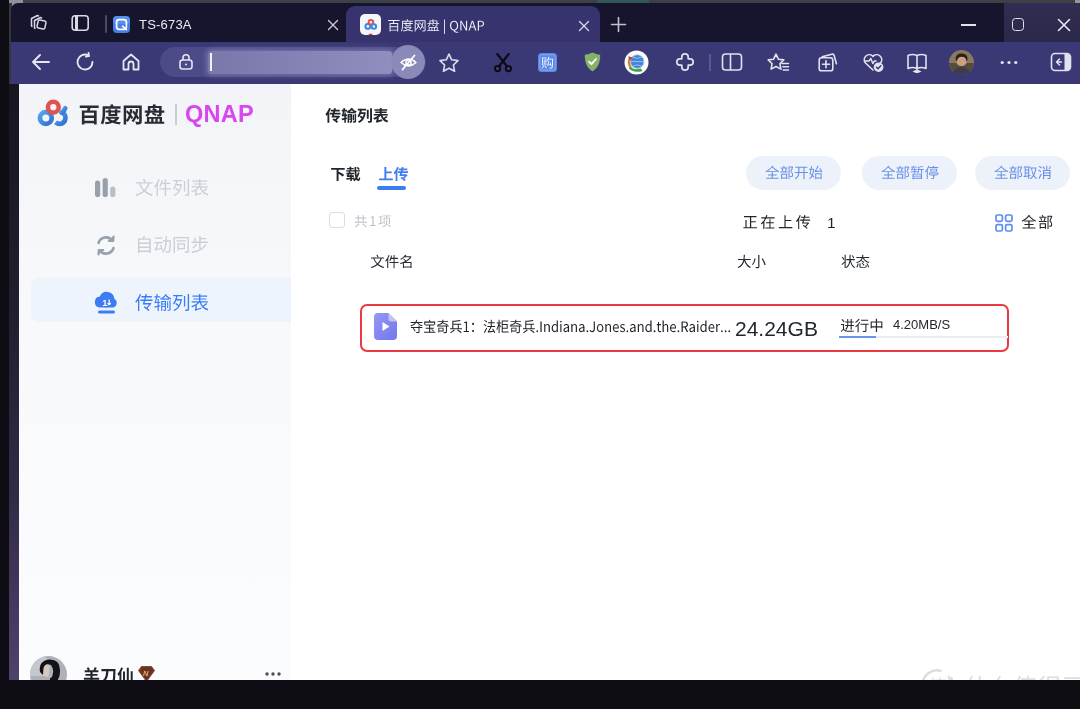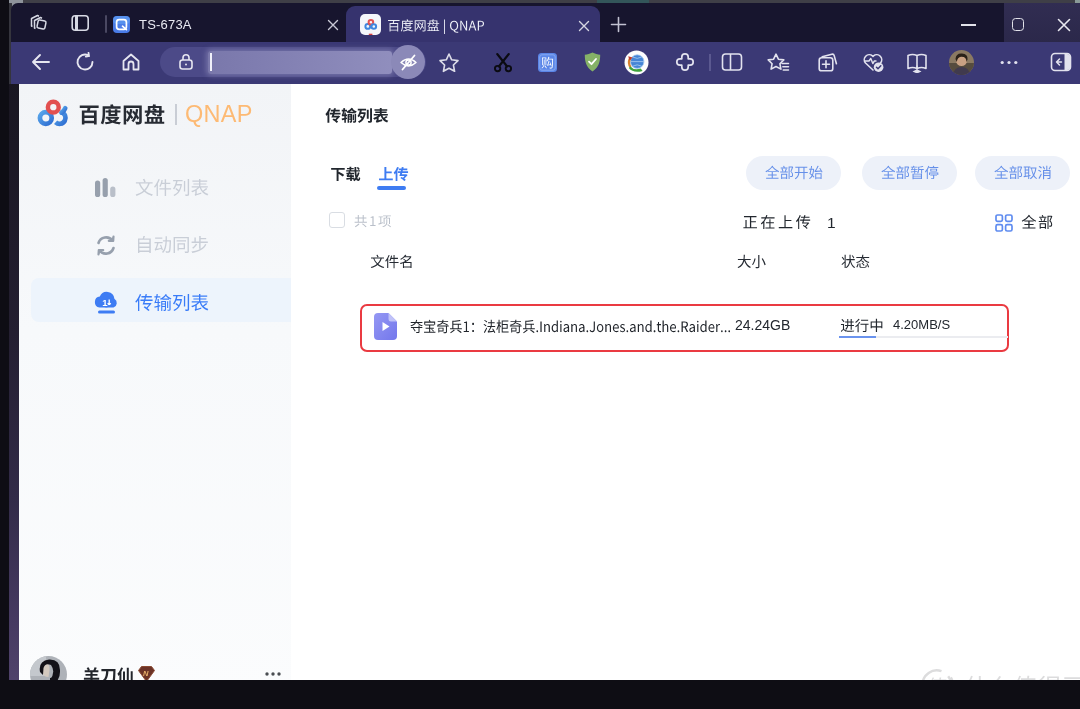--- a/index.html
+++ b/index.html
@@ -185,21 +185,21 @@
 <path d="M26.4 16.6 Q29.2 15 30.2 12.2" stroke="url(#bl)" stroke-width="4.7" stroke-linecap="round"></path>
 <circle cx="18.3" cy="11.2" r="5.4" stroke="#e25050" stroke-width="4.5"></circle>
 </g>
 </svg>
 <svg style="position:absolute;left:69px;top:98.8px;overflow:visible" width="88" height="31" viewBox="0 0 87.6 31.2">
       <g transform="translate(0,23.7)">
         <path d="M3.4 -12.2V1.9H6.0V0.6H15.6V1.9H18.3V-12.2H11.4L12.1 -14.7H20.3V-17.2H1.3V-14.7H9.1C9.0 -13.8 8.8 -13.0 8.7 -12.2ZM6.0 -4.7H15.6V-1.8H6.0ZM6.0 -7.0V-9.8H15.6V-7.0Z M30.2 -13.5V-12.1H27.3V-10.1H30.2V-6.7H39.1V-10.1H42.2V-12.1H39.1V-13.5H36.6V-12.1H32.6V-13.5ZM36.6 -10.1V-8.6H32.6V-10.1ZM37.3 -3.8C36.5 -3.1 35.5 -2.5 34.4 -2.1C33.3 -2.6 32.3 -3.1 31.6 -3.8ZM27.4 -5.8V-3.8H29.8L28.9 -3.5C29.6 -2.6 30.5 -1.8 31.5 -1.1C29.9 -0.8 28.2 -0.5 26.4 -0.4C26.8 0.2 27.3 1.2 27.4 1.8C29.9 1.5 32.2 1.1 34.3 0.3C36.3 1.1 38.6 1.7 41.3 1.9C41.6 1.2 42.3 0.2 42.8 -0.3C40.8 -0.5 39.0 -0.7 37.3 -1.1C38.9 -2.1 40.3 -3.4 41.2 -5.1L39.6 -5.9L39.1 -5.8ZM31.9 -17.8C32.0 -17.4 32.2 -16.9 32.4 -16.4H24.3V-10.7C24.3 -7.4 24.2 -2.5 22.4 0.8C23.1 1.0 24.3 1.5 24.8 1.9C26.6 -1.6 26.8 -7.1 26.8 -10.7V-14.0H42.4V-16.4H35.3C35.1 -17.1 34.8 -17.8 34.5 -18.4Z M50.7 -7.3C50.0 -5.4 49.2 -3.7 48.0 -2.5V-10.5C48.9 -9.5 49.8 -8.4 50.7 -7.3ZM45.5 -17.1V1.9H48.0V-1.7C48.6 -1.4 49.2 -0.9 49.5 -0.6C50.7 -1.9 51.6 -3.4 52.3 -5.2C52.8 -4.5 53.2 -3.9 53.5 -3.4L55.1 -5.2C54.6 -5.9 53.9 -6.8 53.1 -7.8C53.6 -9.5 54.0 -11.4 54.2 -13.5L51.9 -13.7C51.8 -12.4 51.6 -11.1 51.3 -10.0C50.7 -10.8 49.9 -11.5 49.3 -12.3L48.0 -10.9V-14.6H61.1V-1.2C61.1 -0.8 60.9 -0.7 60.5 -0.6C60.1 -0.6 58.5 -0.6 57.1 -0.7C57.5 -0.0 57.9 1.2 58.1 1.9C60.1 1.9 61.5 1.8 62.4 1.4C63.4 1.0 63.7 0.3 63.7 -1.2V-17.1ZM53.9 -10.7C54.8 -9.7 55.8 -8.6 56.6 -7.4C55.9 -5.1 54.8 -3.2 53.3 -1.8C53.9 -1.5 54.9 -0.8 55.3 -0.4C56.5 -1.7 57.4 -3.3 58.2 -5.1C58.7 -4.3 59.1 -3.5 59.4 -2.9L61.1 -4.5C60.6 -5.5 59.9 -6.6 59.1 -7.8C59.5 -9.5 59.9 -11.4 60.1 -13.4L57.8 -13.7C57.7 -12.4 57.5 -11.2 57.3 -10.1C56.7 -10.8 56.1 -11.5 55.5 -12.1Z M66.6 -0.9V1.3H86.3V-0.9H84.1V-5.7H69.3C70.8 -6.8 71.6 -8.3 72.0 -9.9H74.9L73.8 -8.5C75.0 -8.0 76.6 -7.2 77.4 -6.6L78.6 -8.1C78.9 -7.5 79.2 -6.7 79.3 -6.1C80.8 -6.1 81.9 -6.1 82.7 -6.4C83.5 -6.8 83.7 -7.4 83.7 -8.5V-9.9H86.4V-12.1H83.7V-16.7H77.5L78.1 -18.0L75.2 -18.4C75.1 -18.0 74.9 -17.3 74.6 -16.7H69.8V-13.0L69.8 -12.1H66.7V-9.9H69.3C68.9 -8.9 68.3 -8.1 67.1 -7.3C67.6 -7.0 68.6 -6.0 68.9 -5.5V-0.9ZM74.1 -13.2C74.8 -13.0 75.8 -12.5 76.5 -12.1H72.4L72.4 -12.9V-14.7H75.2ZM81.1 -14.7V-12.1H78.2L78.9 -13.0C78.1 -13.6 76.6 -14.3 75.4 -14.7ZM81.1 -9.9V-8.5C81.1 -8.3 81.0 -8.2 80.7 -8.2L78.7 -8.2C77.9 -8.8 76.5 -9.4 75.4 -9.9ZM71.3 -0.9V-3.8H73.2V-0.9ZM75.5 -0.9V-3.8H77.4V-0.9ZM79.7 -0.9V-3.8H81.6V-0.9Z" fill="#272b33"></path>
       </g>
     </svg>
 <div class="abs" style="left:166px;top:104px;width:1.6px;height:21px;background:#c9cdd5"></div>
-<div class="abs" style="left:176px;top:100.5px;font-size:23.5px;font-weight:normal;color:#fdba74;letter-spacing:0.3px;font-family:'Liberation Sans',sans-serif">QNAP</div>
+<div class="abs" style="left:176px;top:100.5px;font-size:23.5px;font-weight:bold;color:#d946ef;letter-spacing:0.3px;font-family:'Liberation Sans',sans-serif">QNAP</div>
 <svg class="abs" style="left:86px;top:178px" width="23" height="19" viewBox="0 0 23 19">
 <rect x="0" y="2.5" width="5.2" height="16.5" rx="2.6" fill="#97a0ad"></rect>
 <rect x="7.6" y="0" width="5.2" height="19" rx="2.6" fill="#97a0ad"></rect>
 <rect x="15.2" y="8.5" width="5.2" height="10.5" rx="2.6" fill="#b9bfc9"></rect>
 </svg>
 <svg style="position:absolute;left:126px;top:173.7px;overflow:visible" width="74" height="27" viewBox="0 0 74.0 26.8">
       <g transform="translate(0,20.4)">
         <path d="M7.8 -15.2C8.4 -14.3 9.0 -13.1 9.2 -12.3L10.7 -12.8C10.5 -13.6 9.8 -14.8 9.3 -15.7ZM0.9 -12.3V-10.9H3.8C4.9 -8.1 6.4 -5.7 8.3 -3.7C6.2 -2.0 3.7 -0.7 0.7 0.1C0.9 0.5 1.4 1.1 1.5 1.4C4.6 0.4 7.2 -0.9 9.3 -2.7C11.4 -0.9 13.9 0.5 16.9 1.4C17.2 1.0 17.6 0.4 17.9 0.1C14.9 -0.7 12.4 -2.0 10.4 -3.7C12.2 -5.6 13.7 -8.0 14.7 -10.9H17.6V-12.3ZM9.3 -4.7C7.6 -6.4 6.2 -8.5 5.3 -10.9H13.2C12.2 -8.4 11.0 -6.4 9.3 -4.7Z M24.4 -6.3V-5.0H29.7V1.5H31.1V-5.0H36.1V-6.3H31.1V-10.4H35.3V-11.7H31.1V-15.3H29.7V-11.7H27.2C27.4 -12.6 27.6 -13.5 27.8 -14.3L26.5 -14.6C26.1 -12.2 25.3 -9.8 24.2 -8.3C24.5 -8.1 25.1 -7.8 25.4 -7.6C25.9 -8.3 26.4 -9.3 26.8 -10.4H29.7V-6.3ZM23.5 -15.5C22.5 -12.7 20.8 -9.9 19.1 -8.1C19.3 -7.8 19.7 -7.0 19.9 -6.7C20.5 -7.3 21.0 -8.1 21.6 -8.9V1.4H22.9V-11.0C23.6 -12.3 24.3 -13.7 24.8 -15.1Z M48.9 -13.4V-3.0H50.2V-13.4ZM52.7 -15.4V-0.3C52.7 -0.0 52.6 0.1 52.3 0.1C52.0 0.1 51.0 0.1 50.0 0.1C50.2 0.4 50.4 1.0 50.5 1.4C51.9 1.4 52.8 1.4 53.3 1.2C53.9 0.9 54.1 0.5 54.1 -0.3V-15.4ZM40.3 -5.6C41.3 -4.9 42.4 -4.0 43.2 -3.3C41.9 -1.6 40.3 -0.3 38.5 0.4C38.8 0.7 39.1 1.2 39.3 1.6C43.2 -0.2 46.1 -3.8 47.0 -10.2L46.2 -10.5L45.9 -10.4H41.8C42.1 -11.3 42.3 -12.2 42.5 -13.2H47.6V-14.5H38.1V-13.2H41.1C40.5 -10.4 39.5 -7.8 38.0 -6.0C38.3 -5.8 38.8 -5.4 39.1 -5.1C39.9 -6.2 40.7 -7.6 41.3 -9.1H45.5C45.1 -7.4 44.6 -5.9 43.9 -4.6C43.2 -5.2 42.1 -6.0 41.1 -6.6Z M60.2 1.5C60.6 1.2 61.3 0.9 66.4 -0.7C66.4 -1.0 66.2 -1.5 66.2 -1.9L61.7 -0.6V-4.6C62.8 -5.4 63.8 -6.2 64.6 -7.1C66.0 -3.2 68.6 -0.4 72.5 0.9C72.7 0.5 73.1 -0.1 73.4 -0.4C71.6 -0.9 70.0 -1.8 68.7 -3.0C69.9 -3.7 71.2 -4.7 72.3 -5.6L71.2 -6.4C70.3 -5.6 69.0 -4.6 67.9 -3.8C67.1 -4.8 66.5 -5.9 66.0 -7.1H72.8V-8.3H65.4V-10.0H71.4V-11.1H65.4V-12.7H72.2V-13.9H65.4V-15.5H64.0V-13.9H57.4V-12.7H64.0V-11.1H58.4V-10.0H64.0V-8.3H56.7V-7.1H62.8C61.1 -5.5 58.5 -4.1 56.2 -3.4C56.5 -3.1 56.9 -2.6 57.1 -2.3C58.1 -2.6 59.2 -3.1 60.3 -3.8V-1.0C60.3 -0.3 59.9 0.0 59.6 0.2C59.8 0.5 60.1 1.1 60.2 1.5Z" fill="#c9ced7"></path>
       </g>
     </svg>
@@ -338,21 +338,21 @@
       </defs>
 <path d="M0 4 A4 4 0 0 1 4 0 H14.5 L23 8.5 V23 A4 4 0 0 1 19 27 H4 A4 4 0 0 1 0 23 Z" fill="url(#fic)"></path>
 <path d="M14.5 0 L23 8.5 H17 A2.5 2.5 0 0 1 14.5 6 Z" fill="#c0c2f8"></path>
 <path d="M8.5 9 L15.5 13.5 L8.5 18 Z" fill="#fff"></path>
 </svg>
 <svg style="position:absolute;left:401px;top:315.6px;overflow:visible" width="321" height="21" viewBox="0 0 321.2 21.0">
       <g transform="translate(0,16.0)">
         <path transform="scale(0.906,1)" d="M3.0 -3.4C3.9 -2.5 4.9 -1.2 5.3 -0.4L6.2 -1.0C5.8 -1.9 4.8 -3.1 3.9 -4.0ZM9.4 -6.4V-5.1H1.0V-4.1H9.4V-0.2C9.4 -0.0 9.3 0.1 9.0 0.1C8.7 0.1 7.7 0.1 6.6 0.0C6.8 0.3 7.0 0.8 7.0 1.1C8.4 1.1 9.3 1.1 9.8 0.9C10.4 0.8 10.5 0.4 10.5 -0.2V-4.1H13.6V-5.1H10.5V-6.4ZM6.8 -12.2C6.6 -11.4 6.4 -10.7 6.0 -10.0H0.8V-9.0H5.2C4.1 -7.8 2.5 -7.1 0.5 -6.6C0.7 -6.4 1.1 -5.9 1.2 -5.7C3.6 -6.4 5.4 -7.3 6.6 -9.0H7.9C9.1 -7.5 11.2 -6.3 13.3 -5.7C13.4 -6.0 13.7 -6.5 14.0 -6.7C12.1 -7.1 10.3 -7.9 9.2 -9.0H13.7V-10.0H7.2C7.5 -10.6 7.8 -11.3 7.9 -12.0Z M23.4 -2.5C24.2 -1.8 25.2 -0.9 25.7 -0.4L26.5 -1.0C26.0 -1.6 24.9 -2.4 24.2 -3.0ZM20.7 -12.0C21.0 -11.5 21.3 -10.9 21.5 -10.4H15.7V-7.3H16.8V-9.3H26.7V-7.5H16.8V-6.5H21.1V-4.2H17.2V-3.2H21.1V-0.3H15.5V0.7H28.1V-0.3H22.3V-3.2H26.3V-4.2H22.3V-6.5H26.7V-7.3H27.8V-10.4H22.8C22.5 -10.9 22.1 -11.7 21.8 -12.3Z M29.8 -6.4V-5.5H39.7V-0.2C39.7 0.1 39.6 0.1 39.3 0.1C39.0 0.2 38.0 0.2 36.9 0.1C37.0 0.4 37.2 0.9 37.3 1.2C38.6 1.2 39.5 1.1 40.1 1.0C40.6 0.8 40.8 0.5 40.8 -0.2V-5.5H42.8V-6.4ZM35.8 -12.2C35.8 -11.7 35.7 -11.2 35.6 -10.8H30.5V-9.9H35.3C34.7 -8.5 33.3 -7.8 30.3 -7.4C30.4 -7.2 30.7 -6.8 30.8 -6.5C33.5 -6.9 35.0 -7.6 35.9 -8.7C37.7 -8.1 39.8 -7.2 41.0 -6.6L41.8 -7.4C40.5 -8.0 38.2 -8.9 36.4 -9.5L36.5 -9.9H42.1V-10.8H36.8C36.9 -11.3 36.9 -11.7 37.0 -12.2ZM32.3 -3.4H36.0V-1.4H32.3ZM31.3 -4.3V0.4H32.3V-0.5H37.1V-4.3Z M52.0 -1.7C53.4 -0.9 55.3 0.3 56.2 1.1L57.1 0.3C56.1 -0.5 54.2 -1.6 52.8 -2.4ZM48.5 -2.4C47.5 -1.5 45.8 -0.3 44.3 0.4C44.6 0.6 44.9 0.9 45.1 1.2C46.5 0.4 48.3 -0.7 49.5 -1.7ZM52.8 -3.8H47.9V-7.2H52.8ZM55.2 -12.1C53.1 -11.7 49.6 -11.4 46.7 -11.3V-3.8H44.2V-2.8H57.3V-3.8H53.9V-7.2H56.5V-8.3H47.9V-10.3C50.6 -10.5 53.7 -10.7 55.8 -11.1Z M59.3 0.0H65.1V-1.1H63.0V-10.6H62.0C61.4 -10.3 60.7 -10.0 59.8 -9.9V-9.0H61.7V-1.1H59.3Z M69.7 -7.0C70.3 -7.0 70.8 -7.5 70.8 -8.1C70.8 -8.8 70.3 -9.2 69.7 -9.2C69.1 -9.2 68.6 -8.8 68.6 -8.1C68.6 -7.5 69.1 -7.0 69.7 -7.0ZM69.7 0.1C70.3 0.1 70.8 -0.4 70.8 -1.0C70.8 -1.7 70.3 -2.1 69.7 -2.1C69.1 -2.1 68.6 -1.7 68.6 -1.0C68.6 -0.4 69.1 0.1 69.7 0.1Z M81.9 -11.2C82.9 -10.8 84.1 -10.1 84.7 -9.6L85.3 -10.5C84.7 -11.0 83.5 -11.6 82.5 -12.0ZM81.2 -7.3C82.1 -6.9 83.3 -6.2 83.8 -5.7L84.4 -6.6C83.9 -7.1 82.7 -7.7 81.8 -8.1ZM81.6 0.2 82.6 1.0C83.4 -0.4 84.4 -2.2 85.2 -3.7L84.4 -4.4C83.6 -2.8 82.4 -0.9 81.6 0.2ZM86.1 0.7C86.5 0.5 87.1 0.4 92.6 -0.3C92.9 0.2 93.1 0.7 93.2 1.1L94.2 0.7C93.8 -0.5 92.7 -2.2 91.6 -3.5L90.8 -3.1C91.2 -2.5 91.6 -1.8 92.0 -1.2L87.4 -0.7C88.3 -1.9 89.3 -3.5 90.0 -5.0H94.1V-6.0H90.3V-8.7H93.5V-9.7H90.3V-12.2H89.2V-9.7H86.1V-8.7H89.2V-6.0H85.5V-5.0H88.7C88.0 -3.4 87.0 -1.8 86.7 -1.4C86.3 -0.8 86.1 -0.5 85.8 -0.4C85.9 -0.1 86.1 0.4 86.1 0.7Z M97.8 -12.2V-9.4H95.8V-8.4H97.7C97.2 -6.4 96.3 -4.1 95.4 -2.8C95.6 -2.6 95.9 -2.1 96.0 -1.8C96.7 -2.8 97.3 -4.4 97.8 -6.1V1.1H98.9V-6.4C99.3 -5.7 99.7 -4.8 99.9 -4.4L100.6 -5.2C100.4 -5.6 99.3 -7.2 98.9 -7.7V-8.4H100.7V-9.4H98.9V-12.2ZM102.4 -7.1H106.8V-4.2H102.4ZM108.6 -11.4H101.3V0.6H108.9V-0.5H102.4V-3.2H107.9V-8.1H102.4V-10.4H108.6Z M110.3 -6.4V-5.5H120.2V-0.2C120.2 0.1 120.1 0.1 119.8 0.1C119.6 0.2 118.5 0.2 117.4 0.1C117.6 0.4 117.8 0.9 117.8 1.2C119.2 1.2 120.1 1.1 120.6 1.0C121.1 0.8 121.3 0.5 121.3 -0.2V-5.5H123.3V-6.4ZM116.4 -12.2C116.3 -11.7 116.3 -11.2 116.2 -10.8H111.0V-9.9H115.9C115.2 -8.5 113.9 -7.8 110.8 -7.4C111.0 -7.2 111.2 -6.8 111.3 -6.5C114.0 -6.9 115.6 -7.6 116.4 -8.7C118.3 -8.1 120.4 -7.2 121.6 -6.6L122.4 -7.4C121.1 -8.0 118.8 -8.9 116.9 -9.5L117.0 -9.9H122.6V-10.8H117.3C117.4 -11.3 117.5 -11.7 117.5 -12.2ZM112.8 -3.4H116.6V-1.4H112.8ZM111.8 -4.3V0.4H112.8V-0.5H117.6V-4.3Z M132.6 -1.7C134.0 -0.9 135.9 0.3 136.7 1.1L137.6 0.3C136.6 -0.5 134.7 -1.6 133.4 -2.4ZM129.0 -2.4C128.1 -1.5 126.3 -0.3 124.9 0.4C125.1 0.6 125.5 0.9 125.6 1.2C127.1 0.4 128.9 -0.7 130.1 -1.7ZM133.3 -3.8H128.4V-7.2H133.3ZM135.7 -12.1C133.7 -11.7 130.2 -11.4 127.3 -11.3V-3.8H124.8V-2.8H137.9V-3.8H134.4V-7.2H137.0V-8.3H128.4V-10.3C131.1 -10.5 134.2 -10.7 136.3 -11.1Z M140.6 0.2C141.1 0.2 141.5 -0.2 141.5 -0.8C141.5 -1.4 141.1 -1.8 140.6 -1.8C140.0 -1.8 139.6 -1.4 139.6 -0.8C139.6 -0.2 140.0 0.2 140.6 0.2Z M144.0 0.0H145.4V-10.6H144.0Z M148.2 0.0H149.5V-5.7C150.3 -6.5 150.8 -6.9 151.6 -6.9C152.7 -6.9 153.1 -6.3 153.1 -4.8V0.0H154.5V-5.0C154.5 -7.0 153.7 -8.1 152.0 -8.1C151.0 -8.1 150.1 -7.5 149.4 -6.7H149.4L149.2 -7.9H148.2Z M159.7 0.2C160.6 0.2 161.5 -0.3 162.1 -0.9H162.1L162.2 0.0H163.3V-11.5H162.0V-8.5L162.1 -7.2C161.4 -7.7 160.8 -8.1 159.8 -8.1C158.1 -8.1 156.4 -6.5 156.4 -3.9C156.4 -1.3 157.7 0.2 159.7 0.2ZM160.0 -0.9C158.6 -0.9 157.8 -2.0 157.8 -3.9C157.8 -5.7 158.8 -7.0 160.1 -7.0C160.7 -7.0 161.3 -6.7 162.0 -6.1V-2.0C161.3 -1.3 160.7 -0.9 160.0 -0.9Z M166.0 0.0H167.3V-7.9H166.0ZM166.7 -9.5C167.2 -9.5 167.5 -9.8 167.5 -10.4C167.5 -10.9 167.2 -11.2 166.7 -11.2C166.1 -11.2 165.8 -10.9 165.8 -10.4C165.8 -9.8 166.1 -9.5 166.7 -9.5Z M171.8 0.2C172.8 0.2 173.7 -0.3 174.4 -0.9H174.4L174.6 0.0H175.7V-4.8C175.7 -6.8 174.9 -8.1 172.9 -8.1C171.7 -8.1 170.5 -7.5 169.8 -7.0L170.3 -6.1C171.0 -6.6 171.8 -7.0 172.7 -7.0C174.0 -7.0 174.3 -6.0 174.3 -5.0C171.0 -4.6 169.5 -3.8 169.5 -2.0C169.5 -0.6 170.5 0.2 171.8 0.2ZM172.2 -0.9C171.4 -0.9 170.8 -1.2 170.8 -2.1C170.8 -3.1 171.7 -3.8 174.3 -4.1V-1.9C173.6 -1.2 172.9 -0.9 172.2 -0.9Z M178.1 0.0H179.5V-5.7C180.3 -6.5 180.8 -6.9 181.6 -6.9C182.7 -6.9 183.1 -6.3 183.1 -4.8V0.0H184.4V-5.0C184.4 -7.0 183.7 -8.1 182.0 -8.1C181.0 -8.1 180.1 -7.5 179.4 -6.7H179.4L179.2 -7.9H178.1Z M188.8 0.2C189.8 0.2 190.7 -0.3 191.4 -0.9H191.5L191.6 0.0H192.7V-4.8C192.7 -6.8 191.9 -8.1 189.9 -8.1C188.7 -8.1 187.6 -7.5 186.8 -7.0L187.4 -6.1C188.0 -6.6 188.8 -7.0 189.7 -7.0C191.0 -7.0 191.3 -6.0 191.3 -5.0C188.0 -4.6 186.5 -3.8 186.5 -2.0C186.5 -0.6 187.5 0.2 188.8 0.2ZM189.2 -0.9C188.4 -0.9 187.8 -1.2 187.8 -2.1C187.8 -3.1 188.7 -3.8 191.3 -4.1V-1.9C190.6 -1.2 189.9 -0.9 189.2 -0.9Z M195.8 0.2C196.4 0.2 196.8 -0.2 196.8 -0.8C196.8 -1.4 196.4 -1.8 195.8 -1.8C195.3 -1.8 194.9 -1.4 194.9 -0.8C194.9 -0.2 195.3 0.2 195.8 0.2Z M201.3 0.2C203.4 0.2 204.2 -1.3 204.2 -3.1V-10.6H202.9V-3.2C202.9 -1.6 202.3 -1.0 201.2 -1.0C200.4 -1.0 199.8 -1.3 199.3 -2.2L198.4 -1.5C199.0 -0.4 199.9 0.2 201.3 0.2Z M210.0 0.2C211.9 0.2 213.6 -1.3 213.6 -3.9C213.6 -6.6 211.9 -8.1 210.0 -8.1C208.1 -8.1 206.4 -6.6 206.4 -3.9C206.4 -1.3 208.1 0.2 210.0 0.2ZM210.0 -0.9C208.6 -0.9 207.7 -2.1 207.7 -3.9C207.7 -5.7 208.6 -7.0 210.0 -7.0C211.4 -7.0 212.3 -5.7 212.3 -3.9C212.3 -2.1 211.4 -0.9 210.0 -0.9Z M215.7 0.0H217.1V-5.7C217.8 -6.5 218.4 -6.9 219.2 -6.9C220.3 -6.9 220.7 -6.3 220.7 -4.8V0.0H222.0V-5.0C222.0 -7.0 221.3 -8.1 219.6 -8.1C218.5 -8.1 217.7 -7.5 217.0 -6.7H216.9L216.8 -7.9H215.7Z M227.8 0.2C228.8 0.2 229.7 -0.2 230.3 -0.6L229.9 -1.5C229.3 -1.1 228.7 -0.9 227.9 -0.9C226.4 -0.9 225.4 -1.9 225.3 -3.6H230.6C230.6 -3.8 230.7 -4.1 230.7 -4.4C230.7 -6.6 229.5 -8.1 227.5 -8.1C225.7 -8.1 224.0 -6.5 224.0 -3.9C224.0 -1.3 225.7 0.2 227.8 0.2ZM225.3 -4.6C225.4 -6.1 226.4 -7.0 227.5 -7.0C228.8 -7.0 229.5 -6.2 229.5 -4.6Z M234.7 0.2C236.5 0.2 237.5 -0.9 237.5 -2.1C237.5 -3.6 236.3 -4.1 235.1 -4.5C234.2 -4.9 233.4 -5.2 233.4 -5.9C233.4 -6.5 233.9 -7.0 234.9 -7.0C235.6 -7.0 236.1 -6.7 236.7 -6.4L237.3 -7.2C236.7 -7.7 235.9 -8.1 234.9 -8.1C233.2 -8.1 232.2 -7.1 232.2 -5.8C232.2 -4.5 233.4 -4.0 234.5 -3.6C235.3 -3.2 236.3 -2.9 236.3 -2.1C236.3 -1.4 235.8 -0.8 234.7 -0.8C233.8 -0.8 233.1 -1.2 232.4 -1.8L231.7 -0.9C232.5 -0.3 233.6 0.2 234.7 0.2Z M240.1 0.2C240.6 0.2 241.0 -0.2 241.0 -0.8C241.0 -1.4 240.6 -1.8 240.1 -1.8C239.5 -1.8 239.1 -1.4 239.1 -0.8C239.1 -0.2 239.5 0.2 240.1 0.2Z M245.2 0.2C246.2 0.2 247.1 -0.3 247.8 -0.9H247.9L248.0 0.0H249.1V-4.8C249.1 -6.8 248.3 -8.1 246.4 -8.1C245.1 -8.1 244.0 -7.5 243.3 -7.0L243.8 -6.1C244.4 -6.6 245.2 -7.0 246.2 -7.0C247.4 -7.0 247.8 -6.0 247.8 -5.0C244.4 -4.6 242.9 -3.8 242.9 -2.0C242.9 -0.6 243.9 0.2 245.2 0.2ZM245.6 -0.9C244.8 -0.9 244.2 -1.2 244.2 -2.1C244.2 -3.1 245.1 -3.8 247.8 -4.1V-1.9C247.0 -1.2 246.4 -0.9 245.6 -0.9Z M251.6 0.0H252.9V-5.7C253.7 -6.5 254.3 -6.9 255.1 -6.9C256.1 -6.9 256.6 -6.3 256.6 -4.8V0.0H257.9V-5.0C257.9 -7.0 257.1 -8.1 255.5 -8.1C254.4 -8.1 253.6 -7.5 252.8 -6.7H252.8L252.7 -7.9H251.6Z M263.1 0.2C264.1 0.2 264.9 -0.3 265.5 -0.9H265.6L265.7 0.0H266.8V-11.5H265.4V-8.5L265.5 -7.2C264.8 -7.7 264.2 -8.1 263.3 -8.1C261.5 -8.1 259.9 -6.5 259.9 -3.9C259.9 -1.3 261.1 0.2 263.1 0.2ZM263.4 -0.9C262.0 -0.9 261.2 -2.0 261.2 -3.9C261.2 -5.7 262.2 -7.0 263.5 -7.0C264.2 -7.0 264.8 -6.7 265.4 -6.1V-2.0C264.8 -1.3 264.1 -0.9 263.4 -0.9Z M270.1 0.2C270.6 0.2 271.1 -0.2 271.1 -0.8C271.1 -1.4 270.6 -1.8 270.1 -1.8C269.6 -1.8 269.1 -1.4 269.1 -0.8C269.1 -0.2 269.6 0.2 270.1 0.2Z M275.9 0.2C276.4 0.2 276.9 0.0 277.4 -0.1L277.1 -1.1C276.9 -1.0 276.5 -0.9 276.2 -0.9C275.3 -0.9 275.0 -1.4 275.0 -2.4V-6.8H277.2V-7.9H275.0V-10.1H273.9L273.8 -7.9L272.5 -7.8V-6.8H273.7V-2.4C273.7 -0.9 274.3 0.2 275.9 0.2Z M278.9 0.0H280.3V-5.7C281.0 -6.5 281.6 -6.9 282.4 -6.9C283.4 -6.9 283.9 -6.3 283.9 -4.8V0.0H285.2V-5.0C285.2 -7.0 284.5 -8.1 282.8 -8.1C281.7 -8.1 280.9 -7.5 280.2 -6.8L280.3 -8.4V-11.5H278.9Z M290.9 0.2C292.0 0.2 292.8 -0.2 293.5 -0.6L293.0 -1.5C292.4 -1.1 291.8 -0.9 291.1 -0.9C289.6 -0.9 288.5 -1.9 288.4 -3.6H293.8C293.8 -3.8 293.8 -4.1 293.8 -4.4C293.8 -6.6 292.7 -8.1 290.7 -8.1C288.9 -8.1 287.1 -6.5 287.1 -3.9C287.1 -1.3 288.8 0.2 290.9 0.2ZM288.4 -4.6C288.6 -6.1 289.6 -7.0 290.7 -7.0C291.9 -7.0 292.7 -6.2 292.7 -4.6Z M296.4 0.2C297.0 0.2 297.4 -0.2 297.4 -0.8C297.4 -1.4 297.0 -1.8 296.4 -1.8C295.9 -1.8 295.5 -1.4 295.5 -0.8C295.5 -0.2 295.9 0.2 296.4 0.2Z M301.3 -5.6V-9.5H303.0C304.7 -9.5 305.6 -9.0 305.6 -7.7C305.6 -6.3 304.7 -5.6 303.0 -5.6ZM305.7 0.0H307.3L304.6 -4.7C306.0 -5.0 307.0 -6.0 307.0 -7.7C307.0 -9.9 305.4 -10.6 303.2 -10.6H299.9V0.0H301.3V-4.5H303.2Z M310.8 0.2C311.8 0.2 312.7 -0.3 313.4 -0.9H313.5L313.6 0.0H314.7V-4.8C314.7 -6.8 313.9 -8.1 311.9 -8.1C310.7 -8.1 309.6 -7.5 308.9 -7.0L309.4 -6.1C310.0 -6.6 310.8 -7.0 311.7 -7.0C313.0 -7.0 313.3 -6.0 313.3 -5.0C310.0 -4.6 308.5 -3.8 308.5 -2.0C308.5 -0.6 309.5 0.2 310.8 0.2ZM311.2 -0.9C310.4 -0.9 309.8 -1.2 309.8 -2.1C309.8 -3.1 310.7 -3.8 313.3 -4.1V-1.9C312.6 -1.2 311.9 -0.9 311.2 -0.9Z M317.2 0.0H318.5V-7.9H317.2ZM317.8 -9.5C318.3 -9.5 318.7 -9.8 318.7 -10.4C318.7 -10.9 318.3 -11.2 317.8 -11.2C317.3 -11.2 317.0 -10.9 317.0 -10.4C317.0 -9.8 317.3 -9.5 317.8 -9.5Z M323.8 0.2C324.8 0.2 325.6 -0.3 326.2 -0.9H326.3L326.4 0.0H327.5V-11.5H326.1V-8.5L326.2 -7.2C325.5 -7.7 324.9 -8.1 324.0 -8.1C322.2 -8.1 320.6 -6.5 320.6 -3.9C320.6 -1.3 321.9 0.2 323.8 0.2ZM324.1 -0.9C322.7 -0.9 321.9 -2.0 321.9 -3.9C321.9 -5.7 323.0 -7.0 324.2 -7.0C324.9 -7.0 325.5 -6.7 326.1 -6.1V-2.0C325.5 -1.3 324.8 -0.9 324.1 -0.9Z M333.3 0.2C334.4 0.2 335.2 -0.2 335.9 -0.6L335.4 -1.5C334.8 -1.1 334.2 -0.9 333.5 -0.9C332.0 -0.9 330.9 -1.9 330.9 -3.6H336.2C336.2 -3.8 336.2 -4.1 336.2 -4.4C336.2 -6.6 335.1 -8.1 333.1 -8.1C331.3 -8.1 329.6 -6.5 329.6 -3.9C329.6 -1.3 331.2 0.2 333.3 0.2ZM330.8 -4.6C331.0 -6.1 332.0 -7.0 333.1 -7.0C334.3 -7.0 335.1 -6.2 335.1 -4.6Z M338.2 0.0H339.5V-5.1C340.0 -6.4 340.8 -6.9 341.5 -6.9C341.8 -6.9 342.0 -6.8 342.2 -6.8L342.5 -7.9C342.2 -8.0 342.0 -8.1 341.6 -8.1C340.8 -8.1 340.0 -7.4 339.4 -6.4H339.4L339.3 -7.9H338.2Z M344.5 0.2C345.0 0.2 345.4 -0.2 345.4 -0.8C345.4 -1.4 345.0 -1.8 344.5 -1.8C343.9 -1.8 343.5 -1.4 343.5 -0.8C343.5 -0.2 343.9 0.2 344.5 0.2Z M348.5 0.2C349.0 0.2 349.5 -0.2 349.5 -0.8C349.5 -1.4 349.0 -1.8 348.5 -1.8C348.0 -1.8 347.6 -1.4 347.6 -0.8C347.6 -0.2 348.0 0.2 348.5 0.2Z M352.5 0.2C353.1 0.2 353.5 -0.2 353.5 -0.8C353.5 -1.4 353.1 -1.8 352.5 -1.8C352.0 -1.8 351.6 -1.4 351.6 -0.8C351.6 -0.2 352.0 0.2 352.5 0.2Z" fill="#21252b"></path>
       </g>
     </svg>
-<div class="abs" style="left:726px;top:316.5px;font-size:14px;color:#22272e">24.24GB</div>
+<div class="abs" style="left:726px;top:316.5px;font-size:21px;color:#22272e">24.24GB</div>
 <svg style="position:absolute;left:831px;top:315.1px;overflow:visible" width="44" height="21" viewBox="0 0 43.5 21.0">
       <g transform="translate(0,16.0)">
         <path d="M1.2 -11.3C2.0 -10.6 2.9 -9.5 3.4 -8.8L4.2 -9.5C3.8 -10.2 2.8 -11.2 2.0 -11.9ZM10.4 -11.9V-9.5H8.0V-11.9H7.0V-9.5H4.9V-8.5H7.0V-6.8L6.9 -5.9H4.8V-4.9H6.8C6.6 -3.8 6.1 -2.7 5.0 -1.9C5.3 -1.7 5.7 -1.3 5.8 -1.1C7.1 -2.1 7.7 -3.5 7.9 -4.9H10.4V-1.2H11.5V-4.9H13.7V-5.9H11.5V-8.5H13.4V-9.5H11.5V-11.9ZM8.0 -8.5H10.4V-5.9H8.0L8.0 -6.8ZM3.8 -6.9H0.7V-5.9H2.7V-1.8C2.1 -1.5 1.3 -0.9 0.6 -0.0L1.3 1.0C2.0 -0.0 2.7 -0.9 3.2 -0.9C3.6 -0.9 4.0 -0.4 4.6 -0.0C5.6 0.6 6.8 0.8 8.6 0.8C10.0 0.8 12.6 0.7 13.7 0.6C13.7 0.3 13.8 -0.2 14.0 -0.5C12.6 -0.3 10.4 -0.2 8.7 -0.2C7.0 -0.2 5.8 -0.3 4.9 -0.9C4.4 -1.2 4.1 -1.5 3.8 -1.7Z M20.8 -11.3V-10.3H27.9V-11.3ZM18.4 -12.2C17.6 -11.1 16.2 -9.8 15.0 -9.0C15.2 -8.8 15.5 -8.4 15.6 -8.1C17.0 -9.1 18.4 -10.5 19.4 -11.8ZM20.2 -7.3V-6.3H25.1V-0.2C25.1 -0.0 25.0 0.1 24.7 0.1C24.4 0.1 23.4 0.1 22.4 0.0C22.6 0.4 22.7 0.8 22.8 1.1C24.2 1.1 25.0 1.1 25.5 1.0C26.0 0.8 26.2 0.4 26.2 -0.2V-6.3H28.3V-7.3ZM19.0 -9.1C18.0 -7.4 16.4 -5.7 14.9 -4.7C15.1 -4.5 15.5 -4.0 15.6 -3.8C16.2 -4.2 16.7 -4.7 17.3 -5.3V1.2H18.4V-6.5C19.0 -7.2 19.5 -7.9 20.0 -8.7Z M35.6 -12.2V-9.6H30.4V-2.7H31.5V-3.6H35.6V1.1H36.8V-3.6H41.0V-2.8H42.1V-9.6H36.8V-12.2ZM31.5 -4.7V-8.5H35.6V-4.7ZM41.0 -4.7H36.8V-8.5H41.0Z" fill="#23282f"></path>
       </g>
     </svg>
 <div class="abs" style="left:884px;top:316.5px;font-size:13px;color:#22272e">4.20MB/S</div>
 <div class="abs" style="left:830px;top:336px;width:37px;height:2px;background:#6a93ee"></div>
 <div class="abs" style="left:867px;top:336px;width:132px;height:2px;background:#ebecf0"></div>
 <svg class="abs" style="left:911px;top:668px" width="34" height="34" viewBox="0 0 34 34" fill="none">
 <path d="M21.5 3.2 A14.2 14.2 0 1 0 28.2 8.2" stroke="#dcdcdd" stroke-width="2.4"></path>

